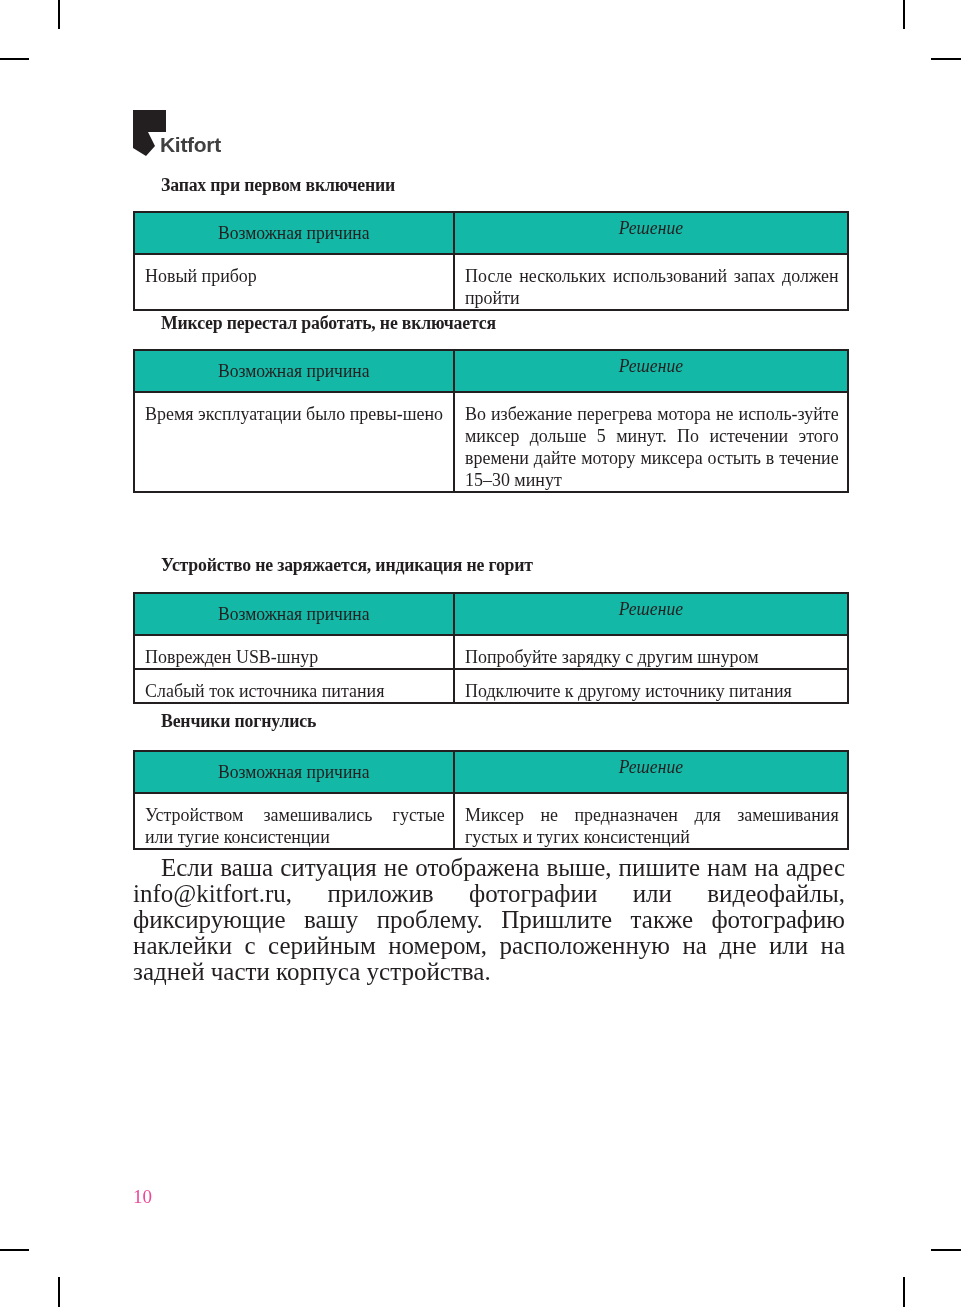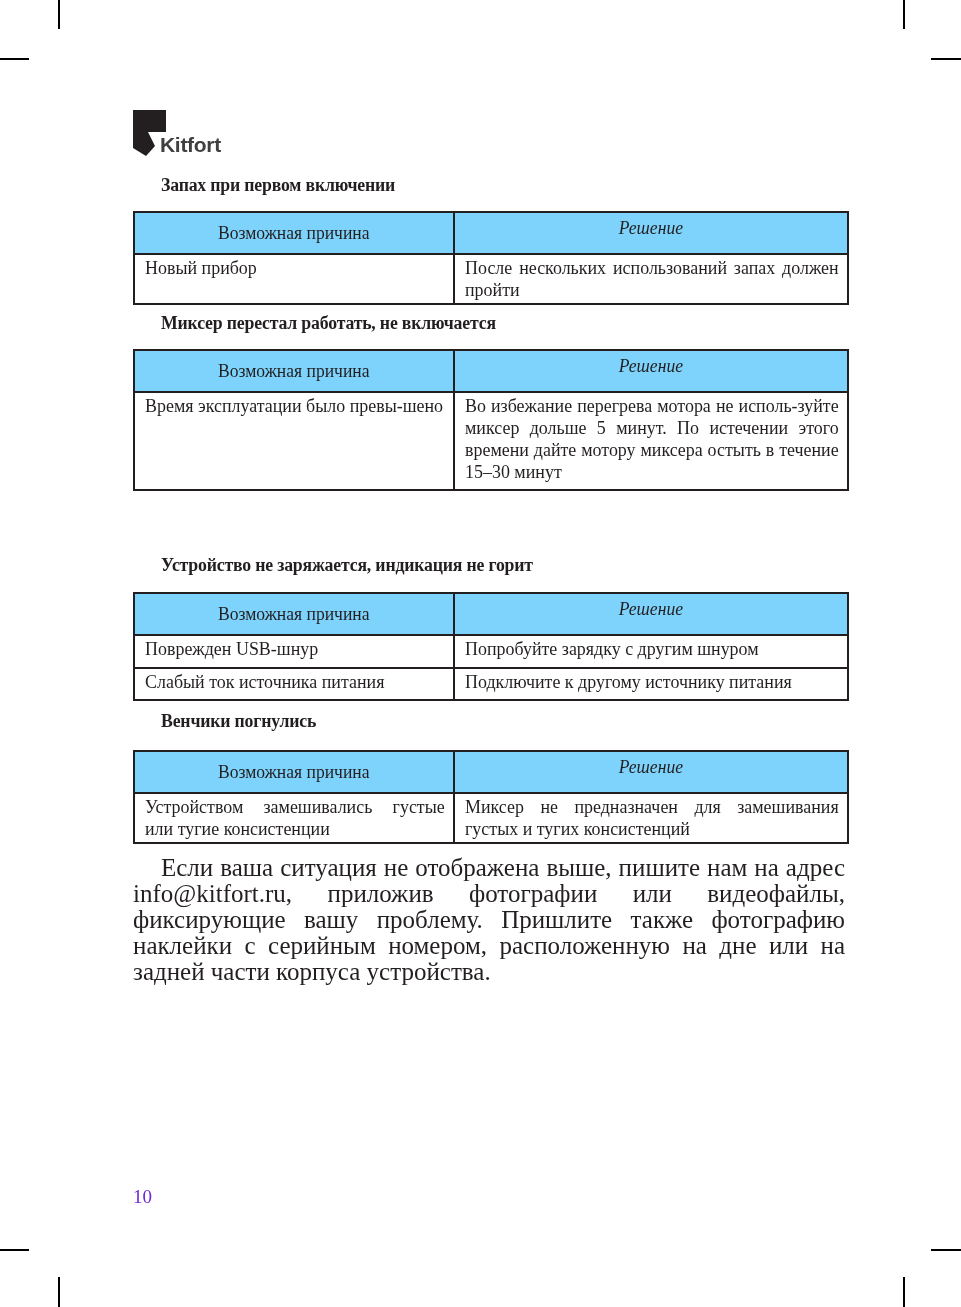--- a/index.html
+++ b/index.html
@@ -9,29 +9,29 @@
   .logo { position:absolute; left:133px; top:110px; width:100px; height:50px; }
   .logo-text { position:absolute; left:160px; top:133px; font-family:"Liberation Sans","DejaVu Sans",sans-serif;
                font-weight:bold; font-size:21px; letter-spacing:-0.3px; color:#404040; }
   .heading { position:absolute; left:161px; font-weight:bold; font-size:18.5px; letter-spacing:-0.2px;
              line-height:20px; transform:scaleX(0.96); transform-origin:left; white-space:nowrap; }
   table.tbl { position:absolute; left:133px; width:714px; border-collapse:collapse; table-layout:fixed;
               font-size:18.5px; line-height:22px; }
   table.tbl td, table.tbl th { border:2px solid #231f20; padding:0 8px 0 10px; vertical-align:top; font-weight:normal; }
   table.tbl col.c1 { width:320px; }
   table.tbl col.c2 { width:394px; }
-  table.tbl th { background:#7dd3fc; height:36px; text-align:center; vertical-align:middle; padding:0; }
+  table.tbl th { background:#14b8a6; height:36px; text-align:center; vertical-align:middle; padding:0; }
   table.tbl th.h2 { vertical-align:top; padding-top:4px;font-style:italic; }
   table.tbl th span { display:inline-block; transform:scaleX(0.95); }
-  table.tbl td { padding-top:2px; }
+  table.tbl td { padding-top:10px; }
   .cell { display:block; transform:scaleX(0.97); transform-origin:left; width:103%; }
   .just { text-align:justify; text-align-last:left; }
   .para { position:absolute; left:133px; width:712px; font-size:25px; line-height:26px; text-align:justify; }
   .para p { margin:0; text-indent:28px; }
-  .pageno { position:absolute; left:133px; top:1186px; font-size:19px; color:#6d28d9; }
+  .pageno { position:absolute; left:133px; top:1186px; font-size:19px; color:#ec4899; }
 </style>
 </head>
 <body>
 
 <div class="crop" style="left:58px;top:0;width:1.5px;height:29px;"></div>
 <div class="crop" style="left:0;top:58px;width:29px;height:1.5px;"></div>
 <div class="crop" style="left:903px;top:0;width:1.5px;height:29px;"></div>
 <div class="crop" style="left:931px;top:58px;width:30px;height:1.5px;"></div>
 <div class="crop" style="left:0;top:1249px;width:29px;height:1.5px;"></div>
 <div class="crop" style="left:58px;top:1277px;width:1.5px;height:30px;"></div>

